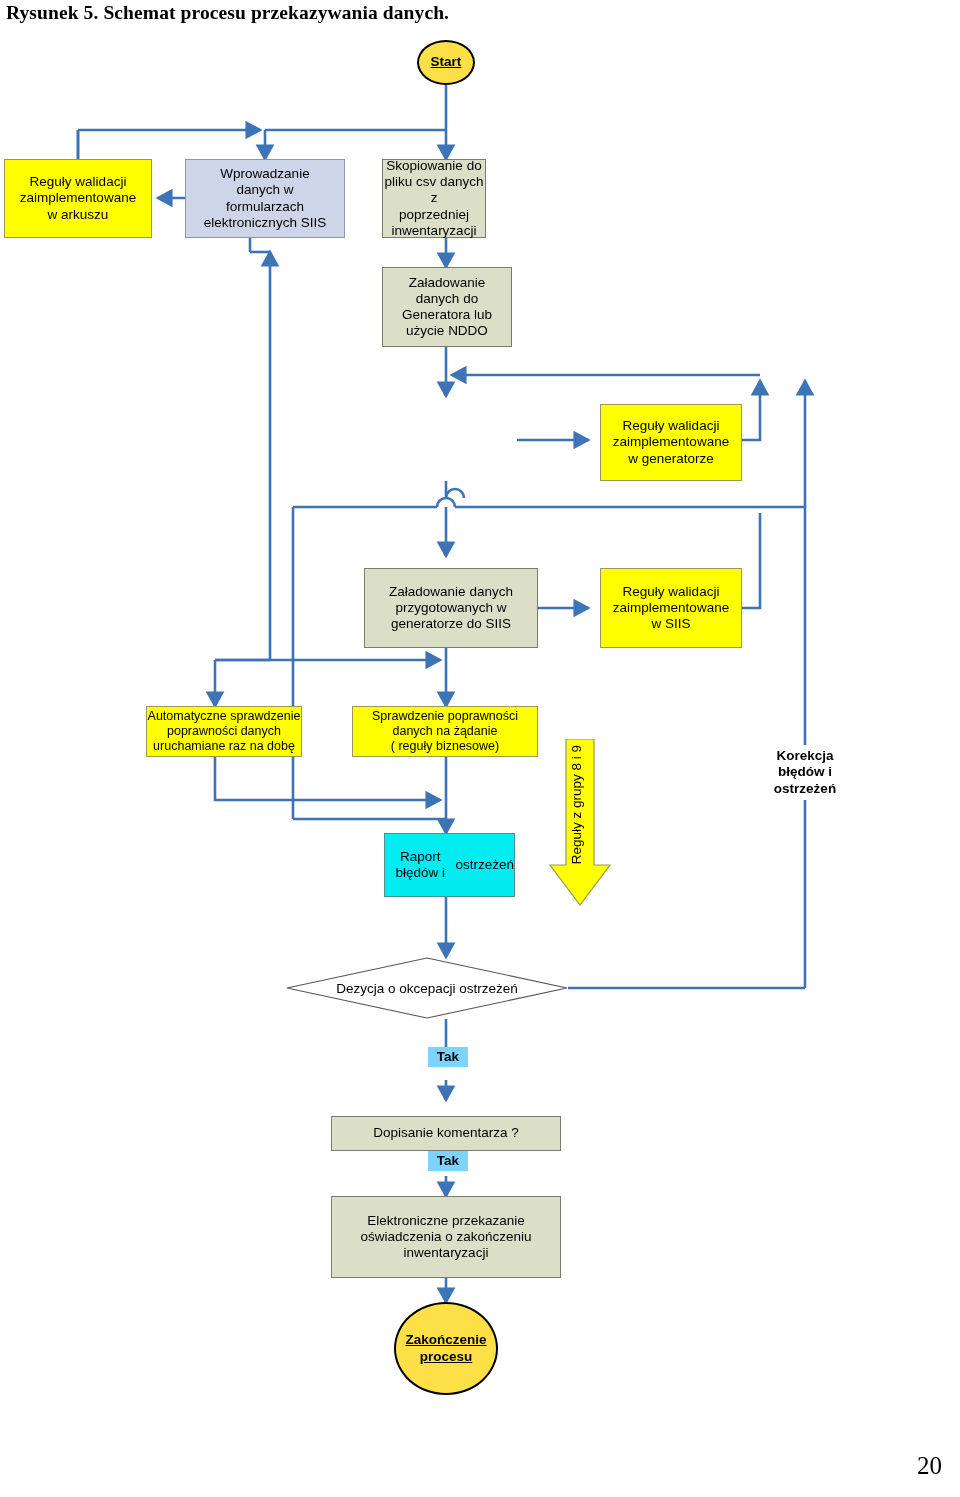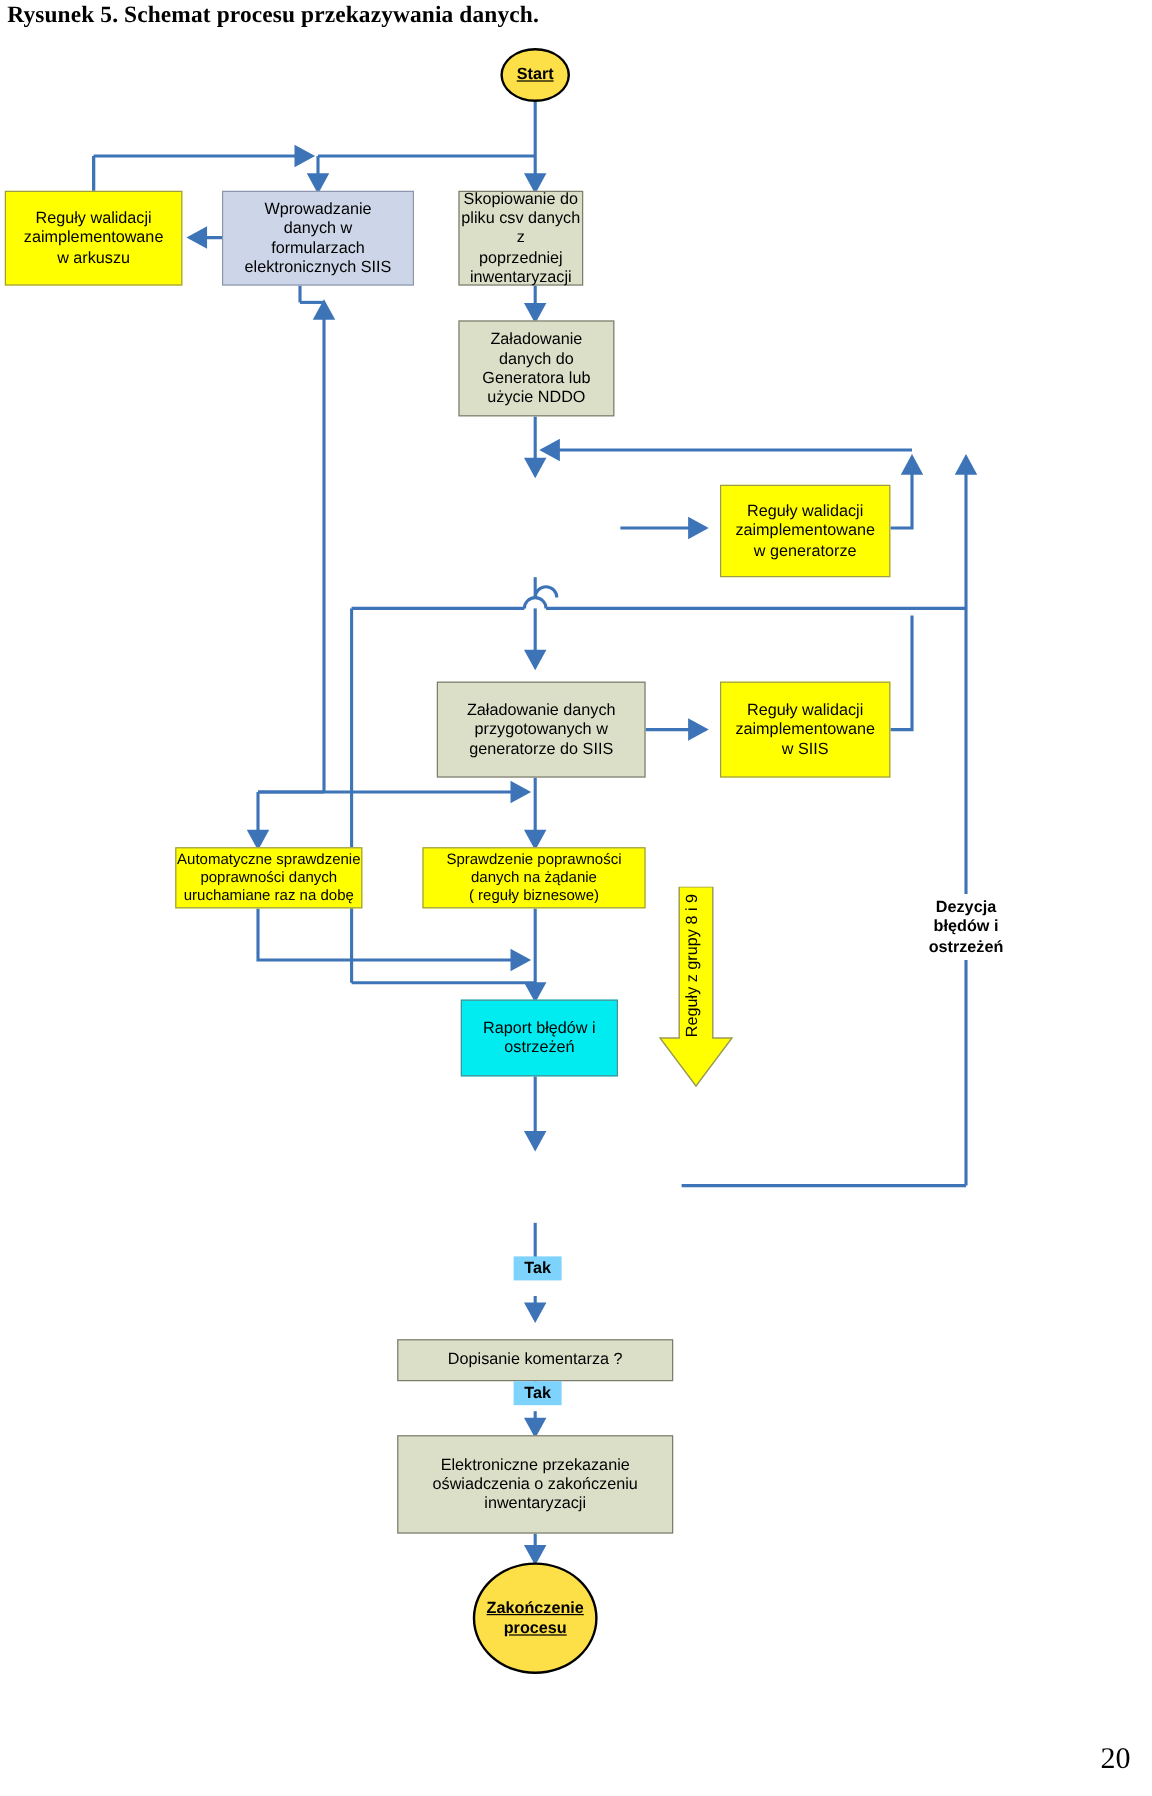--- a/index.html
+++ b/index.html
@@ -181,39 +181,47 @@
     <span>poprawności danych</span>
     <span>uruchamiane raz na dobę</span>
   </div>
 
   <div class="node rect yellow" style="left:352px;top:706px;width:186px;height:51px;font-size:12.5px;flex-direction:column;">
     <span>Sprawdzenie poprawności</span>
     <span>danych na żądanie</span>
     <span>( reguły biznesowe)</span>
   </div>
 
-  <div class="node rect cyan" style="left:384px;top:833px;width:131px;height:64px;font-size:13.5px;flex-direction:column;">
+  <div class="node rect cyan" style="left:384px;top:833px;width:131px;height:64px;font-size:13.5px;">
     <span>Raport błędów i</span>
     <span>ostrzeżeń</span>
   </div>
 
   <div id="fatarrow" style="left:549px;top:739px;width:62px;height:168px;">
     <svg width="62" height="168" viewBox="0 0 62 168" xmlns="http://www.w3.org/2000/svg">
       <path d="M17,0 L45,0 L45,126 L61,126 L31,166 L1,126 L17,126 Z" fill="#ffff00" stroke="#9a9a55" stroke-width="1.2"></path>
     </svg>
     <span class="txt">Reguły z grupy 8 i 9</span>
   </div>
 
   <div class="node plain" style="left:747px;top:745px;width:116px;height:55px;font-size:13.5px;
               flex-direction:column;background:#fff;">
-    <span>Dezycja</span>
+    <span>Korekcja</span>
     <span>błędów i</span>
     <span>ostrzeżeń</span>
   </div>
 
+  <div class="diamond-wrap" style="left:286px;top:957px;width:282px;height:62px;">
+    <svg width="282" height="62" viewBox="0 0 282 62" xmlns="http://www.w3.org/2000/svg">
+      <path d="M141,1 L281,31 L141,61 L1,31 Z" fill="#ffffff" stroke="#555555" stroke-width="1.1"></path>
+    </svg>
+    <div class="diamond-label" style="font-size:13.5px;">
+      <span>Dezycja o okcepacji ostrzeżeń</span>
+    </div>
+  </div>
 
   <div class="arrowlabel" style="left:428px;top:1047px;width:40px;height:20px;font-size:13.5px;line-height:20px;">
     <span>Tak</span>
   </div>
 
   <div class="node rect beige" style="left:331px;top:1116px;width:230px;height:35px;font-size:13.5px;">
     <span>Dopisanie komentarza ?</span>
   </div>
 
   <div class="arrowlabel" style="left:428px;top:1151px;width:40px;height:20px;font-size:13.5px;line-height:20px;">

